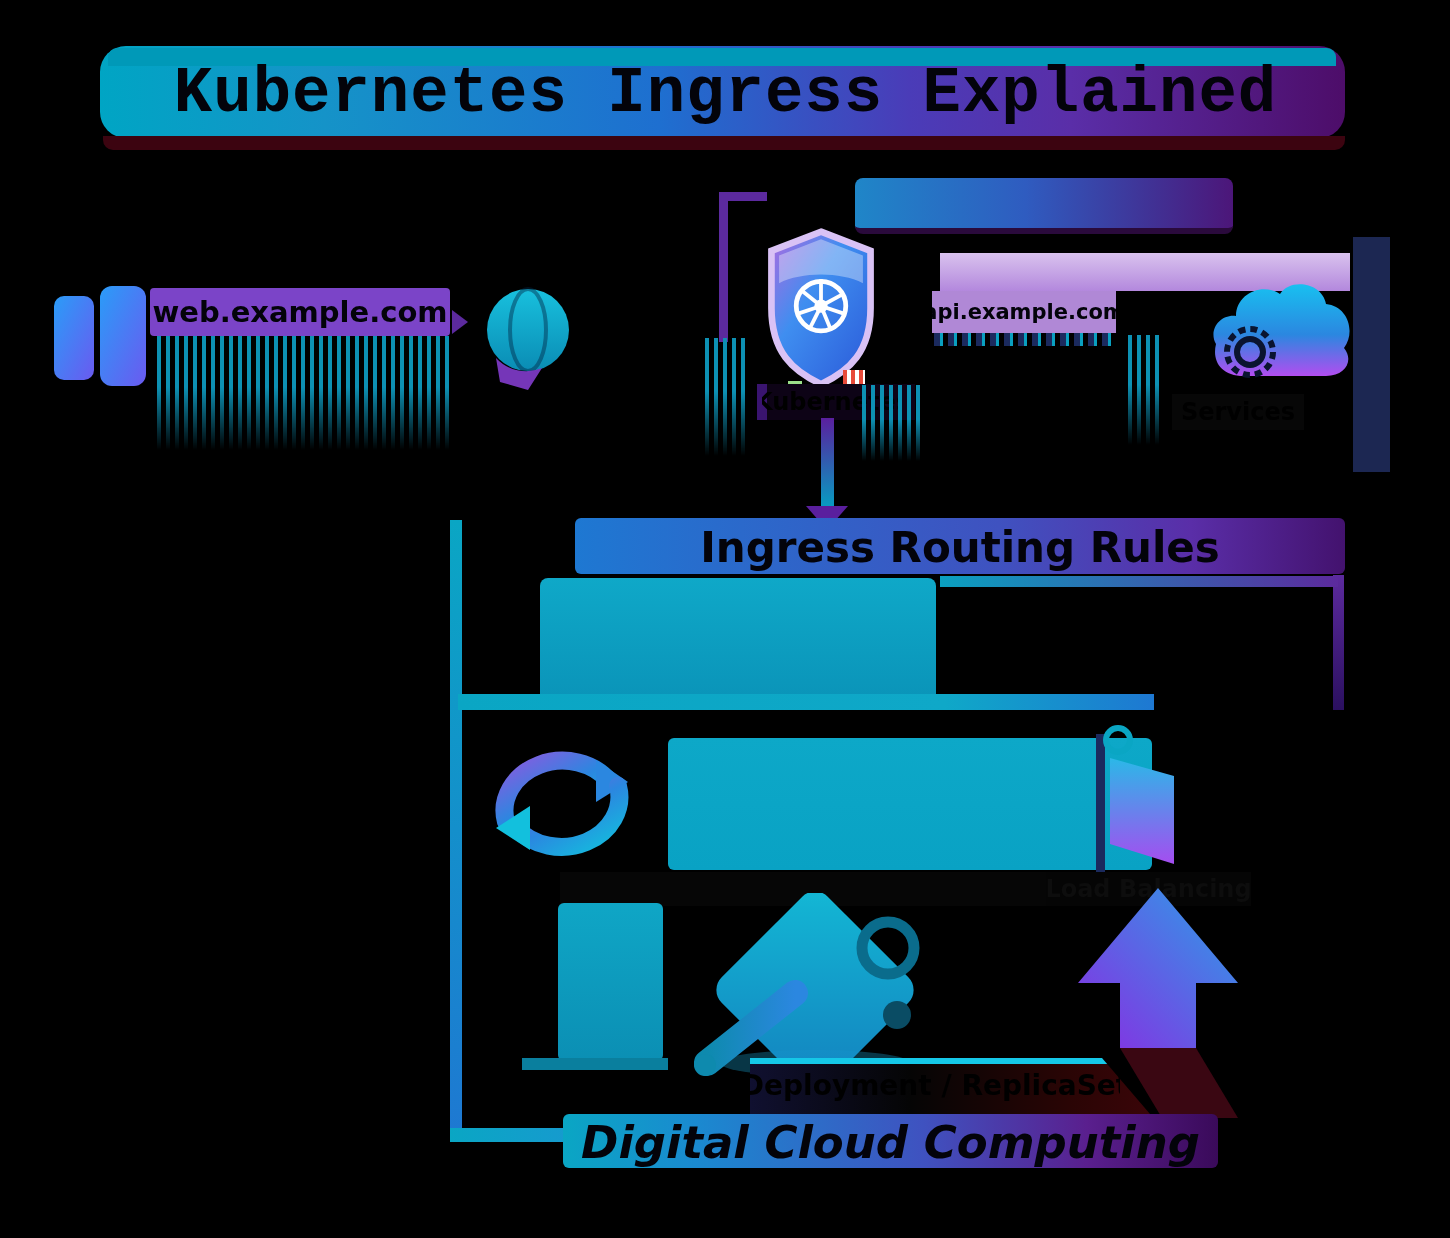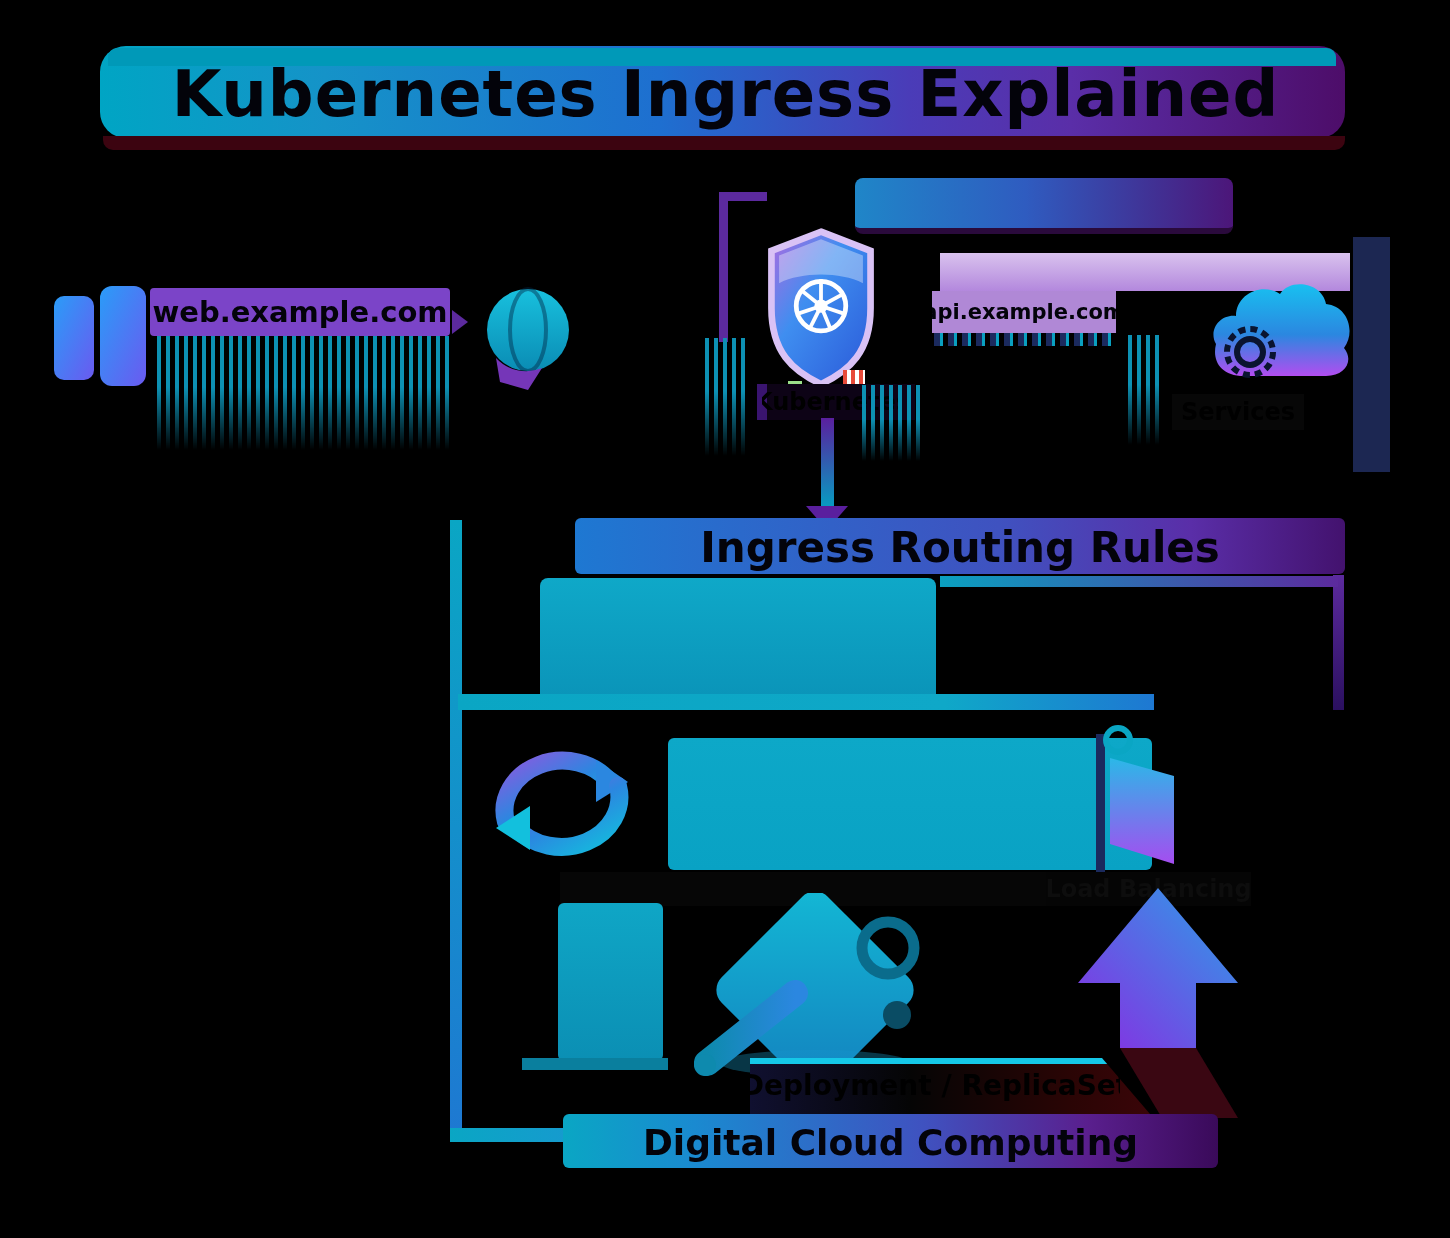--- a/index.html
+++ b/index.html
@@ -15,21 +15,21 @@
   .dashrow{background:repeating-linear-gradient(90deg,#1b2a5e 0 6px,#0aa0c0 6px 9px,rgba(0,0,0,0) 9px 14px);}
 </style>
 </head>
 <body>
 
 <div id="canvas">
 
   <div class="abs" style="left:100px;top:46px;width:1245px;height:92px;border-radius:26px;
               background:linear-gradient(90deg,#00a5c4 0%,#1593c8 18%,#1e6fd0 45%,#4a3cb8 65%,#5a2ea8 78%,#4d0d69 100%);"></div>
   <div class="abs" style="left:108px;top:48px;width:1228px;height:18px;background:#0099b8;border-radius:9px 9px 0 0;"></div>
-  <div class="abs chip knock" style="left:118px;top:52px;width:1215px;height:84px;font-size:64px;letter-spacing:1px;">Kubernetes Ingress Explained</div>
+  <div class="abs chip knock" style="left:118px;top:52px;width:1215px;height:84px;font-size:64px;letter-spacing:1px;font-family:Liberation Mono, monospace;">Kubernetes Ingress Explained</div>
   <div class="abs" style="left:103px;top:136px;width:1242px;height:14px;background:#3c0410;border-radius:0 0 10px 10px;"></div>
 
   <div class="abs" style="left:855px;top:178px;width:378px;height:50px;border-radius:8px;
               background:linear-gradient(90deg,#1f86c8,#2f5cc0 45%,#4c1679);border-bottom:6px solid #2a0a3c;"></div>
 
   <div class="abs" style="left:719px;top:192px;width:9px;height:150px;background:#5c2a9e;"></div>
   <div class="abs" style="left:719px;top:192px;width:48px;height:9px;background:#5c2a9e;"></div>
 
   <svg class="abs" style="left:50px;top:286px;" width="100" height="102" viewBox="0 0 100 102">
     <defs>
@@ -197,15 +197,15 @@
     <polygon points="42,160 118,160 160,230 84,230" fill="#3a0712"></polygon>
   </svg>
 
   <div class="abs" style="left:750px;top:1058px;width:400px;height:50px;border-top:6px solid #15c8e8;
               background:linear-gradient(90deg,#101030,#050505 40%,#2a0505 80%,#3a0508);
               clip-path:polygon(0 0,88% 0,100% 100%,0 100%);"></div>
   <div class="abs chip" style="left:750px;top:1062px;width:370px;height:46px;font-size:28px;font-weight:bold;color:#000;">Deployment / ReplicaSet</div>
 
   <div class="abs" style="left:563px;top:1114px;width:655px;height:54px;border-radius:6px;
               background:linear-gradient(90deg,#0aa6c4 0%,#1a8ad0 20%,#3f52c0 55%,#5a1f8e 80%,#3a0a5a);"></div>
-  <div class="abs chip knock" style="left:563px;top:1116px;width:655px;height:52px;font-size:36px;">Digital Cloud Computing</div>
+  <div class="abs chip knock" style="left:563px;top:1116px;width:655px;height:52px;font-size:45px;font-style:italic;">Digital Cloud Computing</div>
 
 </div>
 
 </body></html>

